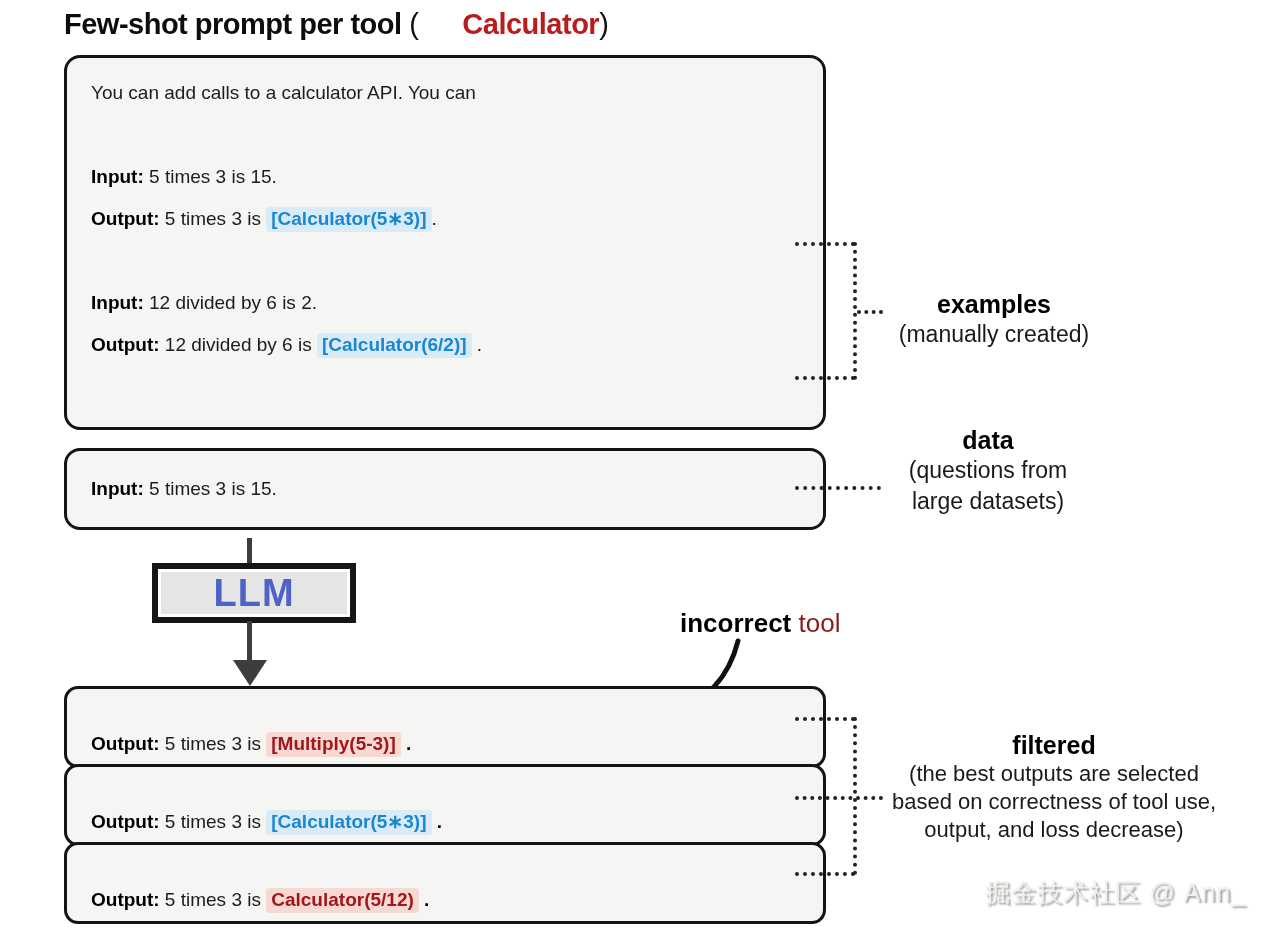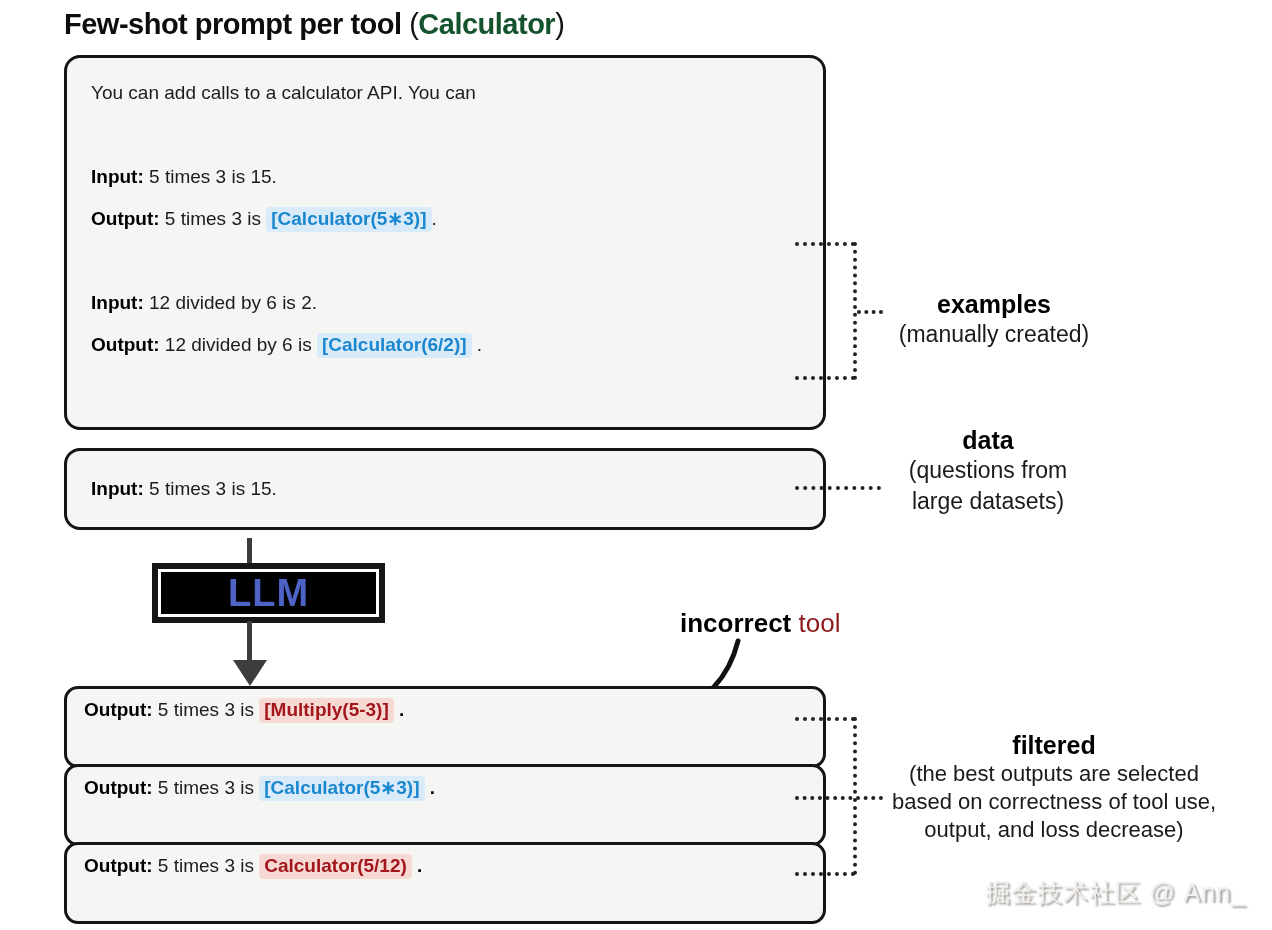--- a/index.html
+++ b/index.html
@@ -10,29 +10,29 @@
     font-family: "Liberation Sans", sans-serif;
     color: #1a1a1a;
   }
   
   .title {
     position: absolute; left: 64px; top: 8px;
     font-size: 29px; letter-spacing: -0.5px; color: #0d0d0d;
   }
   .title .t-main { font-weight: 800; }
   .title .t-paren { font-weight: 400; color: #111; }
-  .title .t-tool { font-weight: 800; color: #14532d; }
+  .title .t-tool { font-weight: 800; color: #b91c1c; margin-left: 44px; }
   
   .box {
     position: absolute; left: 64px; width: 762px;
     background: #f5f5f3; border: 3px solid #141414; border-radius: 16px;
   }
   .prompt-box { top: 55px; height: 375px; padding: 14px 20px 0 24px; }
   .data-box   { top: 448px; height: 82px; display: flex; align-items: center; padding-left: 24px; }
-  .out-box    { height: 82px; display: flex; align-items: flex-start; padding-left: 17px; border-radius: 14px; }
+  .out-box    { height: 82px; display: flex; align-items: flex-end; padding-left: 24px; border-radius: 14px; }
   .out-box-1  { top: 686px; }
   .out-box-2  { top: 764px; }
   .out-box-3  { top: 842px; }
   .line { font-size: 19px; line-height: 42px; white-space: nowrap; color: #1c1c1c; }
   .spacer { height: 42px; }
   .b { font-weight: 800; color: #000; }
   .hl-blue {
     background: #d9eaf8; color: #1b87cf; font-weight: 800;
     padding: 1px 5px 3px 5px; border-radius: 4px;
   }
@@ -43,22 +43,22 @@
   
   .vline { position: absolute; width: 5px; background: #3d3d3d; }
   .conn-top { left: 247px; top: 538px; height: 28px; }
   .conn-bottom { left: 247px; top: 621px; height: 42px; }
   .arrow-head-down {
     position: absolute; left: 233px; top: 660px; width: 0; height: 0;
     border-left: 17px solid transparent; border-right: 17px solid transparent;
     border-top: 26px solid #3d3d3d;
   }
   .llm-box {
-    position: absolute; left: 152px; top: 563px; width: 233px; height: 60px;
-    background: #000000; border: 6px solid #161616;
+    position: absolute; left: 152px; top: 563px; width: 204px; height: 60px;
+    background: #e5e5e5; border: 6px solid #161616;
     box-shadow: inset 0 0 0 3px #ffffff;
     display: flex; align-items: center; justify-content: center;
   }
   .llm-box .llm-label { font-size: 38px; font-weight: 800; color: #4d63c5; letter-spacing: 1px; }
   .curved-arrow { position: absolute; left: 600px; top: 633px; }
   
   .dot-h { position: absolute; height: 0; border-top: 4px dotted #222; }
   .dot-v { position: absolute; width: 0; border-left: 4px dotted #222; }
   .ex-h1 { left: 795px; top: 242px; width: 60px; }
   .ex-h2 { left: 795px; top: 376px; width: 60px; }

